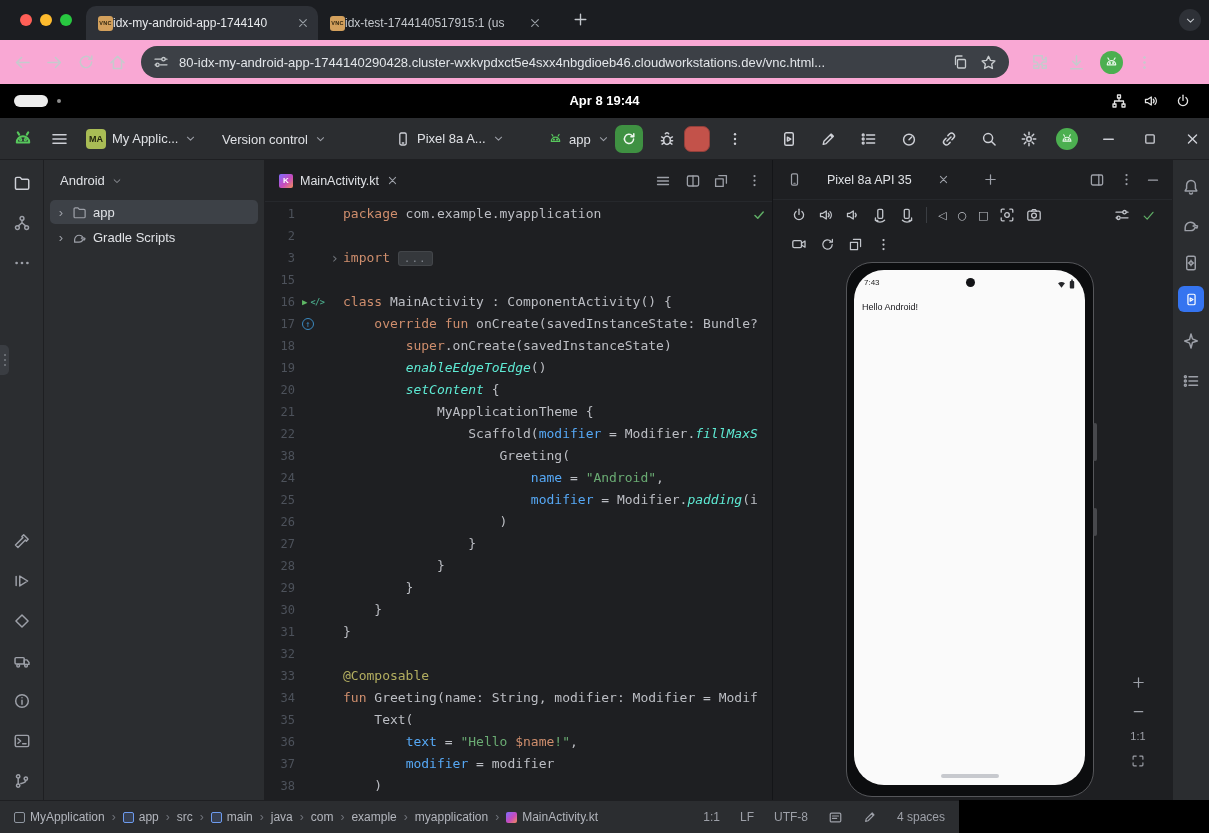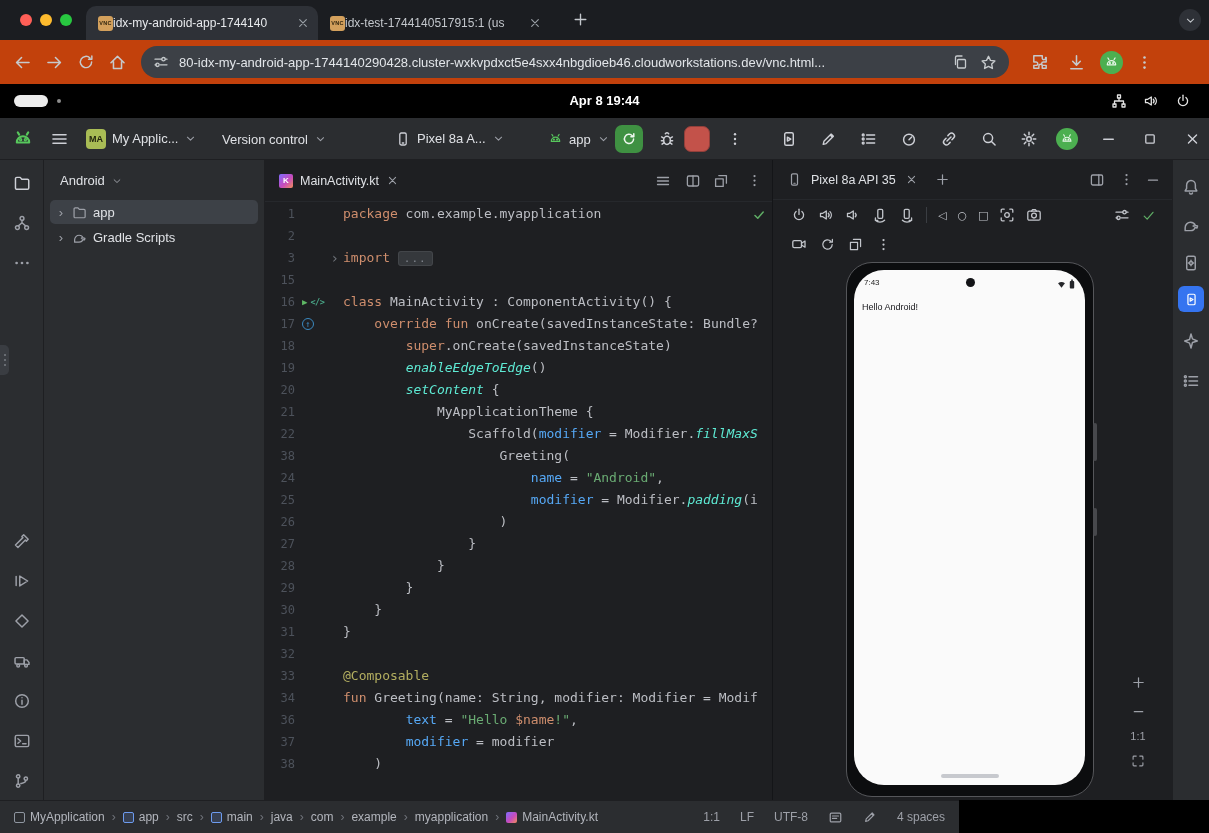--- a/index.html
+++ b/index.html
@@ -14,21 +14,21 @@
   .tl{position:absolute;top:14px;width:12px;height:12px;border-radius:50%;}
   #tabs{position:absolute;left:86px;top:6px;height:34px;display:flex;}
   .tab{width:232px;display:flex;align-items:center;gap:0;padding:0 8px 0 12px;border-radius:10px 10px 0 0;color:#c3c7cc;font-size:12px;}
   .tab.active{background:#2e3137;color:#e8eaed;}
   .tab .title{flex:1;white-space:nowrap;overflow:hidden;}
   .fav{width:15px;height:15px;flex:0 0 15px;border-radius:3px;background:#d3a05c;color:#31250e;font-size:5.5px;font-weight:bold;display:flex;align-items:center;justify-content:center;letter-spacing:.3px;}
   .tab-close{color:#9aa0a6;}
   #newtab{position:absolute;left:572px;top:11px;color:#c3c7cc;}
   #tabsearch{position:absolute;right:8px;top:9px;width:22px;height:22px;border-radius:50%;background:#2e3137;display:flex;align-items:center;justify-content:center;color:#c3c7cc;}
 
-  #navbar{left:0;top:40px;width:1209px;height:44px;background:#c2410c;display:flex;align-items:center;}
+  #navbar{left:0;top:40px;width:1209px;height:44px;background:#f9a8d4;display:flex;align-items:center;}
   .nbtn{color:#c6cacd;margin-left:13px;flex:0 0 auto;}
   #omni{position:relative;margin-left:14px;width:868px;height:32px;border-radius:16px;background:#3c4046;display:flex;align-items:center;color:#c6cacd;padding:0 12px;}
   #omni .url{flex:1;font-size:13px;color:#e2e5e9;white-space:nowrap;overflow:hidden;margin-left:10px;}
   #omni .o-ic{margin-left:12px;flex:0 0 auto;}
   #avatar-br{width:23px;height:23px;border-radius:50%;background:#4caf50;margin-left:14px;display:flex;align-items:center;justify-content:center;color:#e9f7ea;}
 
   
   #vncbar{left:0;top:84px;width:1209px;height:34px;background:#000;}
   #vnc-pill{position:absolute;left:14px;top:11px;width:34px;height:12px;border-radius:6px;background:#ececec;}
   #vnc-dot{position:absolute;left:57px;top:15px;width:4px;height:4px;border-radius:50%;background:#8d8d8d;}
@@ -73,21 +73,21 @@
   .ct{white-space:pre;overflow:hidden;}
   .tk-p{color:#bcbec4}.tk-k{color:#cf8e6d}.tk-s{color:#6aab73}.tk-a{color:#56a8f5}
   .tk-x{color:#5eead4;font-style:italic}.tk-n{color:#b3ae60}.tk-t{color:#cf8e6d}
   .tk-f{background:#35383c;border:1px solid #43464a;border-radius:3px;color:#7f848c;padding:0 5px;font-size:11px;letter-spacing:1px;line-height:15px;}
   .g-run{color:#5fb865;font-size:9px;}
   .g-compose{color:#4aa889;font-size:8.5px;font-weight:bold;letter-spacing:-0.5px;}
   .g-override{color:#3b89c0;border:1px solid #3b89c0;border-radius:50%;width:12px;height:12px;font-size:9px;line-height:10px;text-align:center;}
   .g-fold{color:#6f737a;margin-left:auto;margin-right:4px;font-size:14px;line-height:14px;}
 
   #devices{left:772px;top:160px;width:400px;height:640px;background:#1e1f22;border-left:1px solid #141518;}
-  #dv-tabbar{position:relative;height:40px;display:flex;align-items:center;padding-left:14px;gap:9px;font-size:12.5px;color:#dfe1e5;border-bottom:1px solid #26282c;text-align:right;}
+  #dv-tabbar{position:relative;height:40px;display:flex;align-items:center;padding-left:14px;gap:25px;font-size:12.5px;color:#dfe1e5;border-bottom:1px solid #26282c;text-align:right;}
   .dv-ric{position:absolute;top:12px;color:#9da0a8;}
   .dv-row{display:flex;align-items:center;padding-left:18px;color:#c2c5cb;}
   #dv-row1{height:30px;gap:11px;}
   #dv-row2{height:28px;gap:13px;}
   .nav-glyph{font-size:11px;color:#c2c5cb;font-family:"DejaVu Sans",sans-serif;}
   .vdiv{width:1px;height:16px;background:#3a3d42;}
   #phone{position:absolute;left:73px;top:102px;width:248px;height:535px;background:#0c0d0f;border:1.5px solid #55565a;border-radius:26px;}
   .ph-btn{position:absolute;width:4px;background:#47484c;border-radius:2px;}
   #screen{position:absolute;left:7px;top:7px;width:231px;height:515px;background:#fafafa;border-radius:30px;overflow:hidden;}
   #scr-clock{position:absolute;left:10px;top:8px;font-size:8px;color:#1f1f1f;}
@@ -711,20 +711,25 @@
       </div>
       <div class="cl">
         <span class="ln">33</span>
         <span class="gi"></span>
         <span class="ct"><span class="tk-n">@Composable</span></span>
       </div>
       <div class="cl">
         <span class="ln">34</span>
         <span class="gi"></span>
         <span class="ct"><span class="tk-k">fun</span><span class="tk-p"> Greeting(name: String, modifier: Modifier = Modif</span></span>
+      </div>
+      <div class="cl">
+        <span class="ln">35</span>
+        <span class="gi"></span>
+        <span class="ct"><span class="tk-p">    Text(</span></span>
       </div>
       <div class="cl">
         <span class="ln">36</span>
         <span class="gi"></span>
         <span class="ct"><span class="tk-p">        </span><span class="tk-a">text</span><span class="tk-p"> = </span><span class="tk-s">"Hello </span><span class="tk-t">$name</span><span class="tk-s">!"</span><span class="tk-p">,</span></span>
       </div>
       <div class="cl">
         <span class="ln">37</span>
         <span class="gi"></span>
         <span class="ct"><span class="tk-p">        </span><span class="tk-a">modifier</span><span class="tk-p"> = modifier</span></span>

